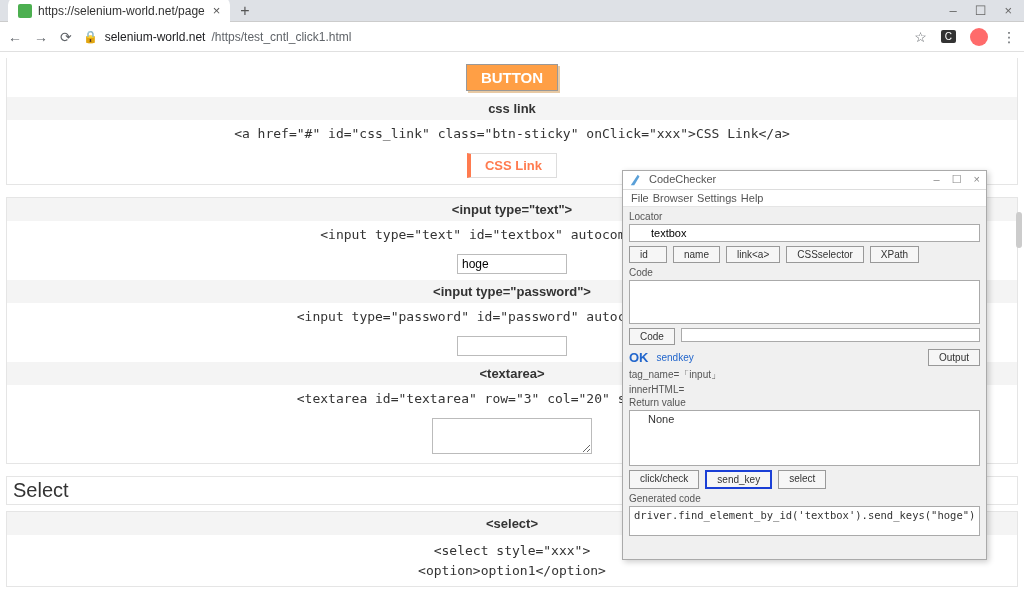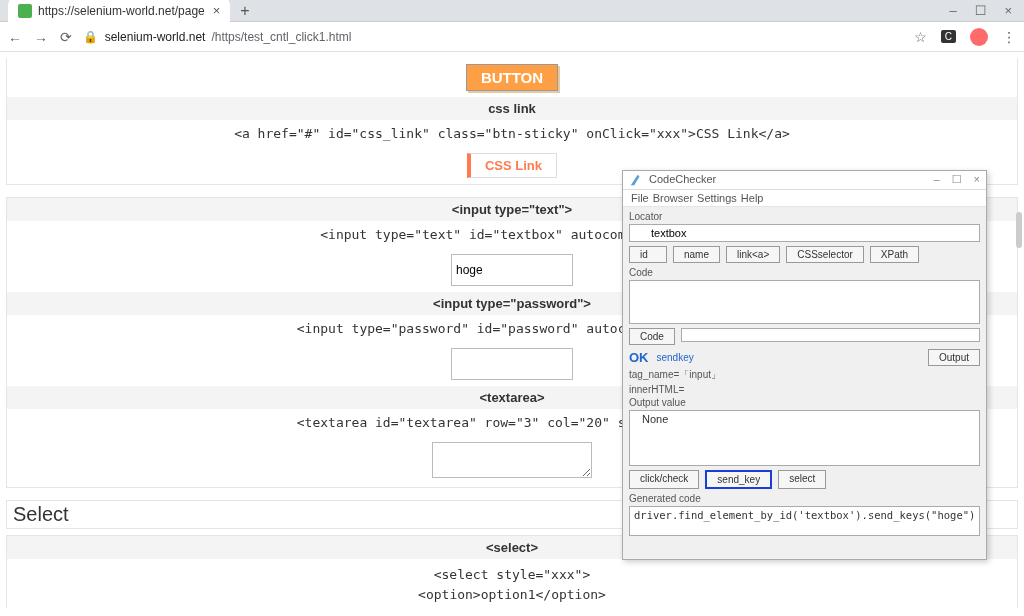--- a/index.html
+++ b/index.html
@@ -19,21 +19,21 @@
   .ext-badge { background:#333; color:#fff; font-size:10px; padding:1px 4px; border-radius:2px;}
   .prof { width:18px; height:18px; border-radius:50%; background:#ff6b6b;}
   .page { position:relative; height:556px; overflow:auto; background:#fff; }
   .sec { margin:6px 6px 12px 6px; border:1px solid #e5e5e5; }
   .bluebar { border-left:4px solid #3b7dd8; padding:2px 6px; font-size:20px; color:#333; margin:6px 6px 4px 6px; border:1px solid #e5e5e5; background:#fff;}
   .center { text-align:center; padding:6px; font-size:13px; }
   .code { font-family: Menlo, Consolas, monospace; font-size:13px; color:#333;}
   .btn-orange { display:inline-block; background:#ff9f45; color:#fff; padding:4px 14px; border:1px solid #999; font-size:15px; font-weight:bold; box-shadow:2px 2px 0 #e8c9a3;}
   .btn-sticky { display:inline-block; background:#fff; color:#ff7b4f; padding:4px 14px; border:1px solid #ddd; border-left:4px solid #ff7b4f; font-weight:bold;}
   .subhead { background:#f4f4f4; text-align:center; font-weight:bold; padding:4px; font-size:13px;}
-  .inp { border:1px solid #bbb; padding:8px 4px; font-size:12px; width:122px;}
+  .inp { border:1px solid #bbb; padding:2px 4px; font-size:12px; width:110px;}
   .ta { border:1px solid #bbb; width:160px; height:36px;}
   .scrollind { position:absolute; right:2px; top:160px; width:6px; height:36px; background:#ccc; border-radius:3px;}
 
   
   .ccwin { position:absolute; left:622px; top:170px; width:365px; height:390px; background:#f0f0f0; border:1px solid #aaa; box-shadow:2px 2px 6px rgba(0,0,0,0.2); font-size:11px; display:flex; flex-direction:column;}
   .cc-tb { display:flex; padding:2px 6px; background:#fff; border-bottom:1px solid #ddd;}
   .cc-logo { width:14px; height:14px; margin-right:6px; }
   .cc-title { color:#555; font-size:11px;}
   .cc-wc { margin-left:auto; display:flex; gap:12px; color:#888; font-size:11px;}
   .cc-menu { display:flex; gap:4px; padding:2px 8px; color:#555; background:#fff; border-bottom:1px solid #e5e5e5;}
@@ -42,21 +42,21 @@
   .tbox { border:1px solid #aaa; background:#fff; padding:2px 21px; font-size:11px; }
   .btnrow { display:flex; gap:6px; padding:2px 0;}
   .btn { border:1px solid #999; background:#f6f6f6; padding:2px 10px; font-size:10px; text-align:left; min-width:46px;}
   .btn.sel { border:2px solid #1a3fd6; }
   .btn.sm { min-width:38px;}
   .codebox { border:1px solid #aaa; background:#fff; height:44px;}
   .line { display:flex; align-items:center; gap:8px;}
   .ok { color:#2266cc; font-weight:bold; font-size:13px;}
   .key { color:#2266cc; font-size:10px;}
   .out { margin-left:auto;}
-  .retbox { border:1px solid #aaa; background:#fff; height:56px; padding:2px 12px; font-size:11px; color:#333;}
+  .retbox { border:1px solid #aaa; background:#fff; height:56px; padding:2px 18px; font-size:11px; color:#333;}
   .gen { border:1px solid #aaa; background:#fff; height:30px; padding:2px 4px; font-family:Consolas,monospace; font-size:10.5px; color:#333;}
   .thin-inp { border:1px solid #aaa; background:#fff; height:14px; flex:1;}
 </style>
 </head>
 <body>
 
 <div class="browser">
 
   <div class="titlebar">
     <div class="tab">
@@ -165,21 +165,21 @@
         <span class="btn">Code</span>
         <div class="thin-inp"></div>
       </div>
       <div class="line">
         <span class="ok">OK</span>
         <span class="key">sendkey</span>
         <span class="btn out">Output</span>
       </div>
       <div class="lbl">tag_name=「input」</div>
       <div class="lbl">innerHTML=</div>
-      <div class="lbl">Output value</div>
+      <div class="lbl">Return value</div>
       <div class="retbox"><span>None</span></div>
       <div class="btnrow">
         <span class="btn">click/check</span>
         <span class="btn sel">send_key</span>
         <span class="btn">select</span>
       </div>
       <div class="lbl">Generated code</div>
       <div class="gen"><span>driver.find_element_by_id('textbox').send_keys("hoge")</span></div>
     </div>
   </div>

